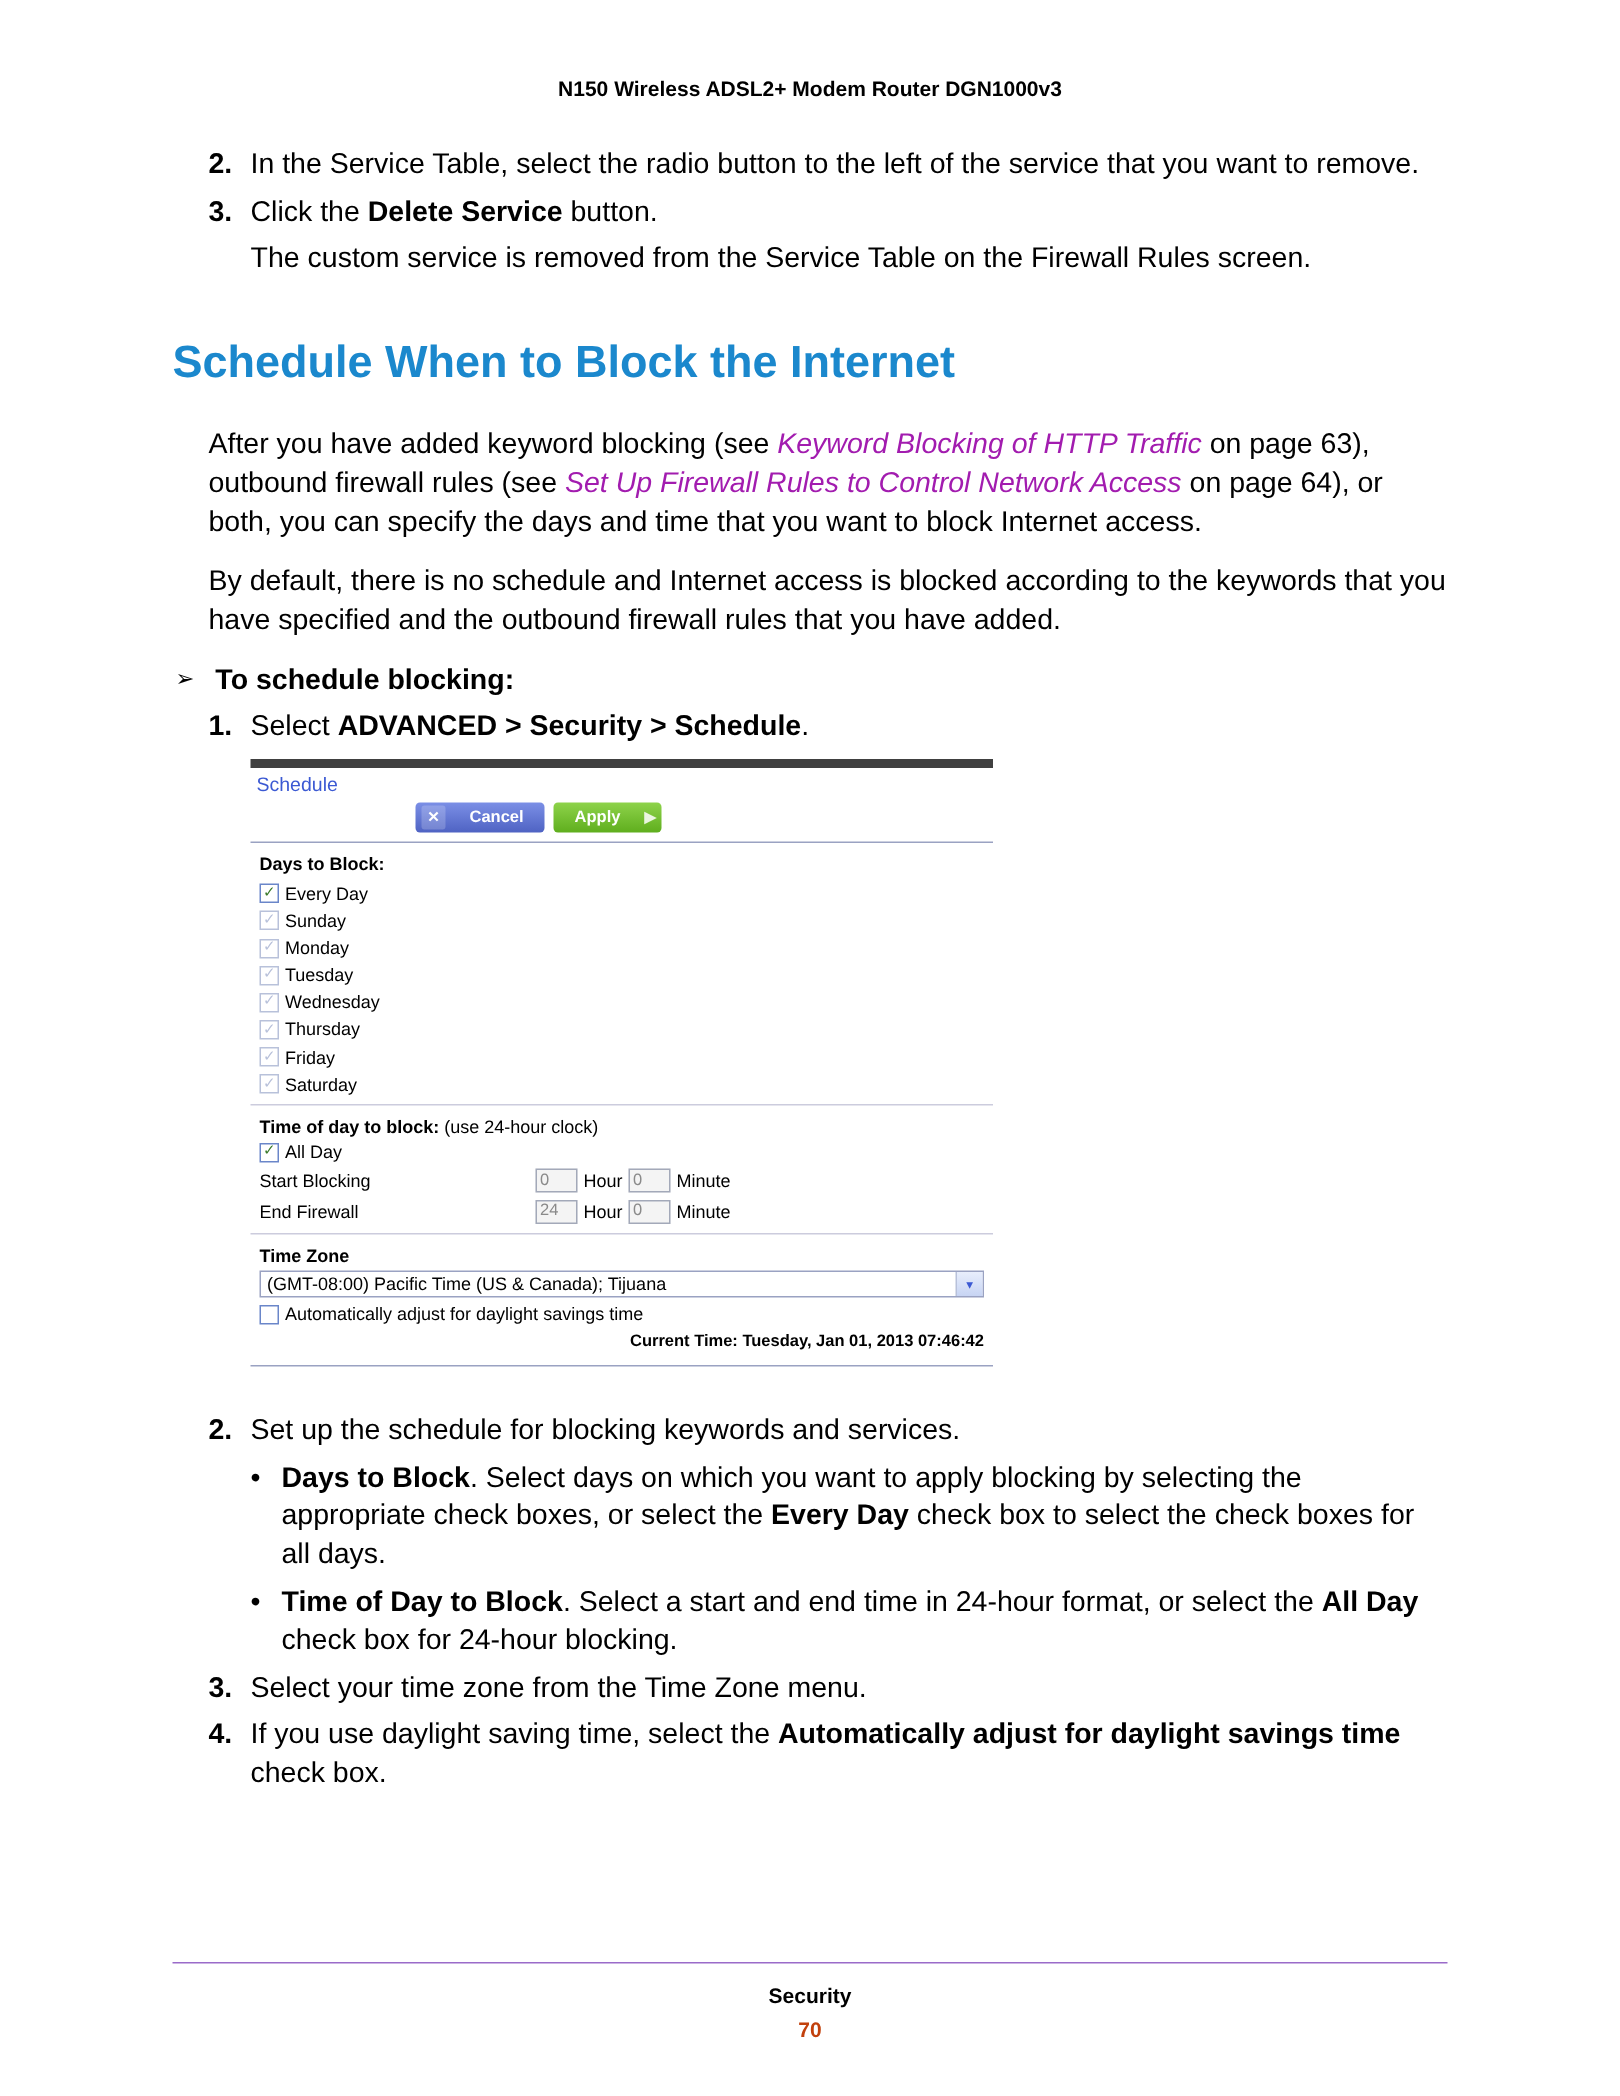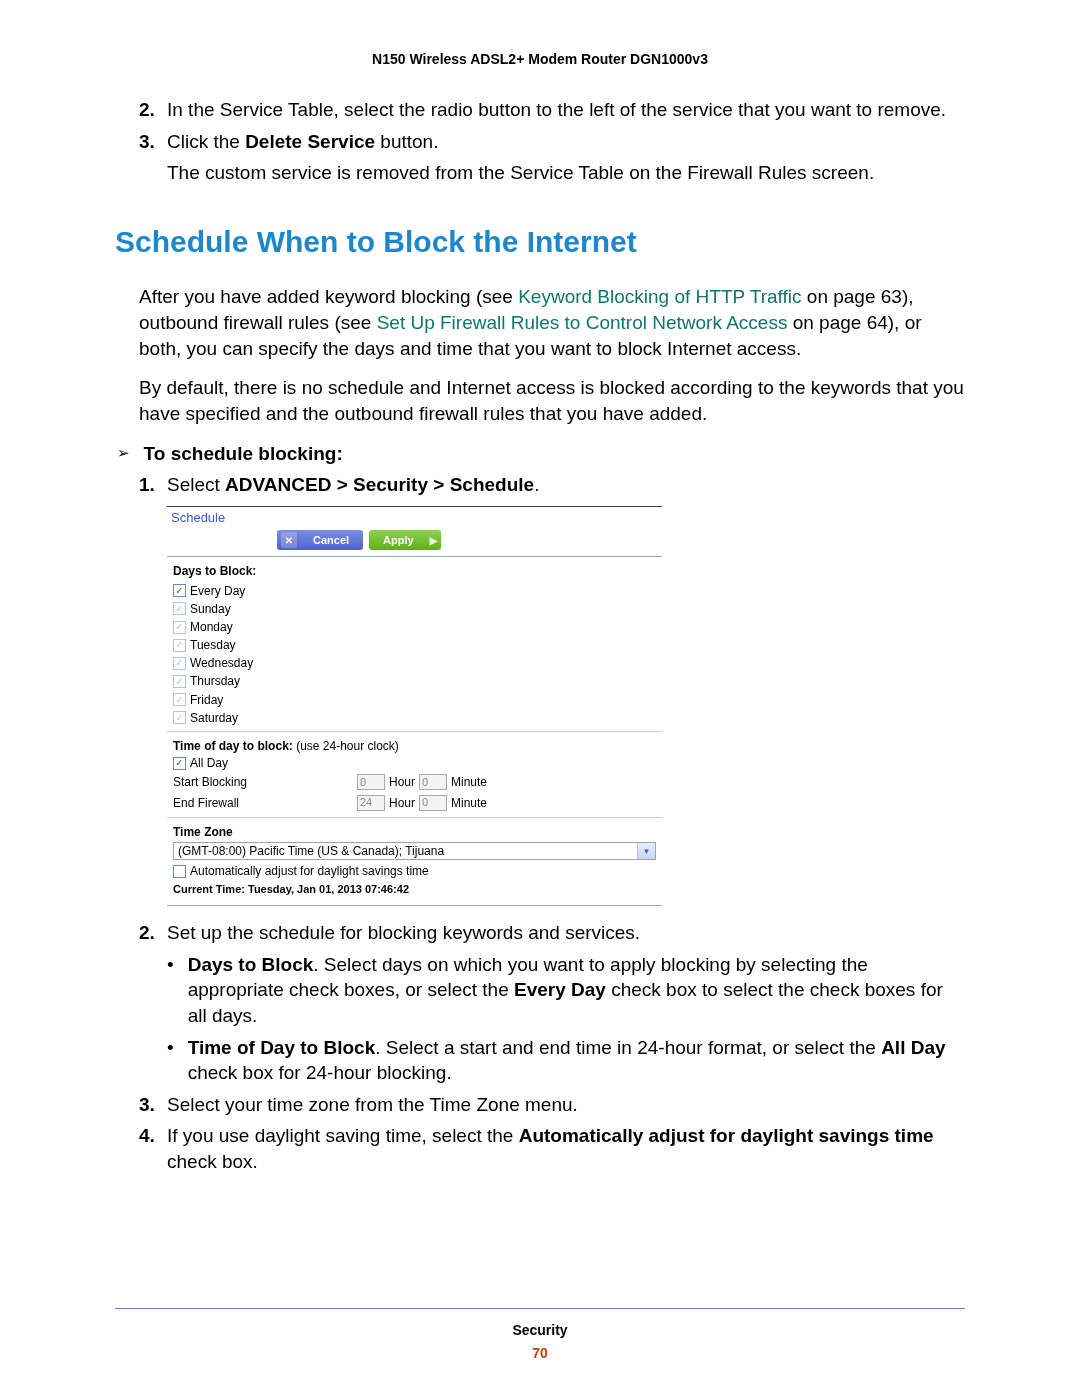--- a/index.html
+++ b/index.html
@@ -28,35 +28,35 @@
   .li-body { flex: 1; }
 
   h2.section-heading {
     color: #1b88cd;
     font-size: 30px;
     font-weight: bold;
     margin-top: 36px;
     margin-bottom: 22px;
   }
   p.body-para { margin-bottom: 14px; padding-left: 24px; }
-  .link { color: #0f766e; }
+  .link { color: #a21caf; font-style: italic; }
   .bold { font-weight: bold; }
 
   .proc-heading { display: flex; align-items: center; padding-left: 0px; margin-bottom: 6px; }
   .proc-arrow { font-size: 15px; margin-right: 14px; margin-left: 2px; }
 
   
   .screenshot {
-    margin: 8px 0 14px 52px;
+    margin: 8px 0 30px 52px;
     width: 495px;
     background: #ffffff;
     font-size: 12px;
     font-family: Arial, sans-serif;
     color: #000;
-    border-top: 1px solid #404040;
+    border-top: 6px solid #404040;
     border-bottom: 1px solid #9aa2c2;
   }
   .ss-title-row {
     padding: 2px 4px 0 4px;
     color: #3b59d3;
     font-size: 13px;
   }
   .ss-button-row {
     display: flex;
     gap: 6px;
@@ -100,21 +100,21 @@
   }
   .tz-select {
     display:flex; align-items:flex-start; justify-content:space-between;
     border:1px solid #9aa2c2; height:18px; padding: 0 0 0 4px; font-size:12px; margin-bottom:2px;
   }
   .tz-select .drop {
     width: 18px; height: 100%; border-left: 1px solid #b8c1da;
     background: linear-gradient(#e8eefc, #c7d4f3);
     display:flex;align-items:center;justify-content:center; color:#3b59d3; font-size:9px;
   }
-  .current-time { text-align:left; font-weight:bold; font-size:11px; padding:2px 0 4px; }
+  .current-time { text-align:right; font-weight:bold; font-size:11px; padding:2px 0 4px; }
 
   .bullet-list { list-style:none; padding-left: 52px; }
   .bullet-list li { display:flex; gap:14px; margin-bottom:6px; }
   .bullet-dot { color:#000; }
 
   .footer {
     position: absolute;
     bottom: 34px;
     left: 0; right:0;
     text-align:center;

